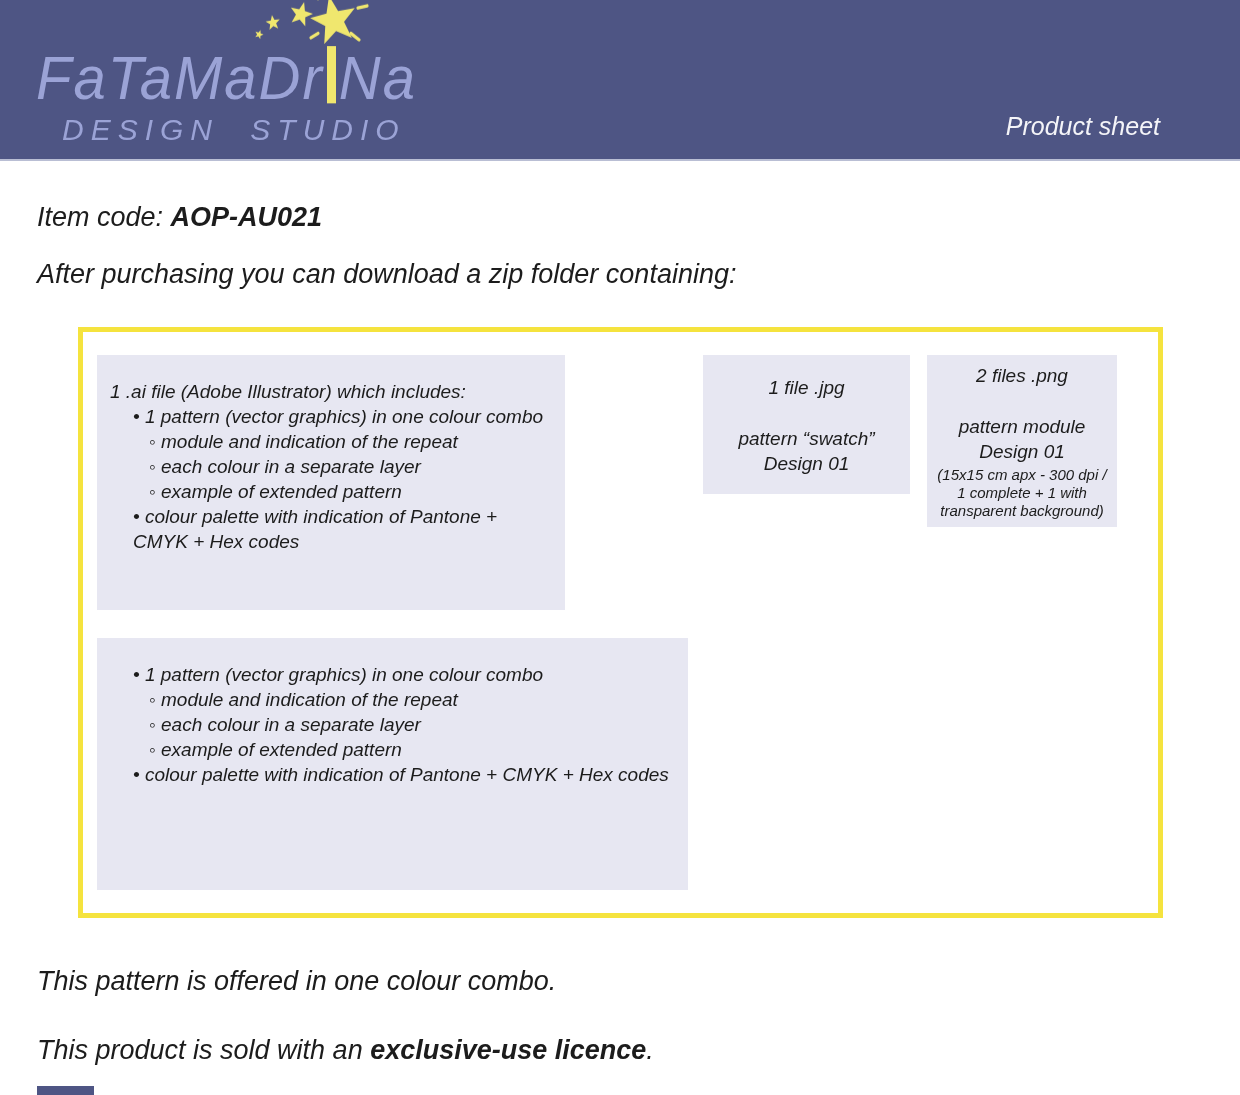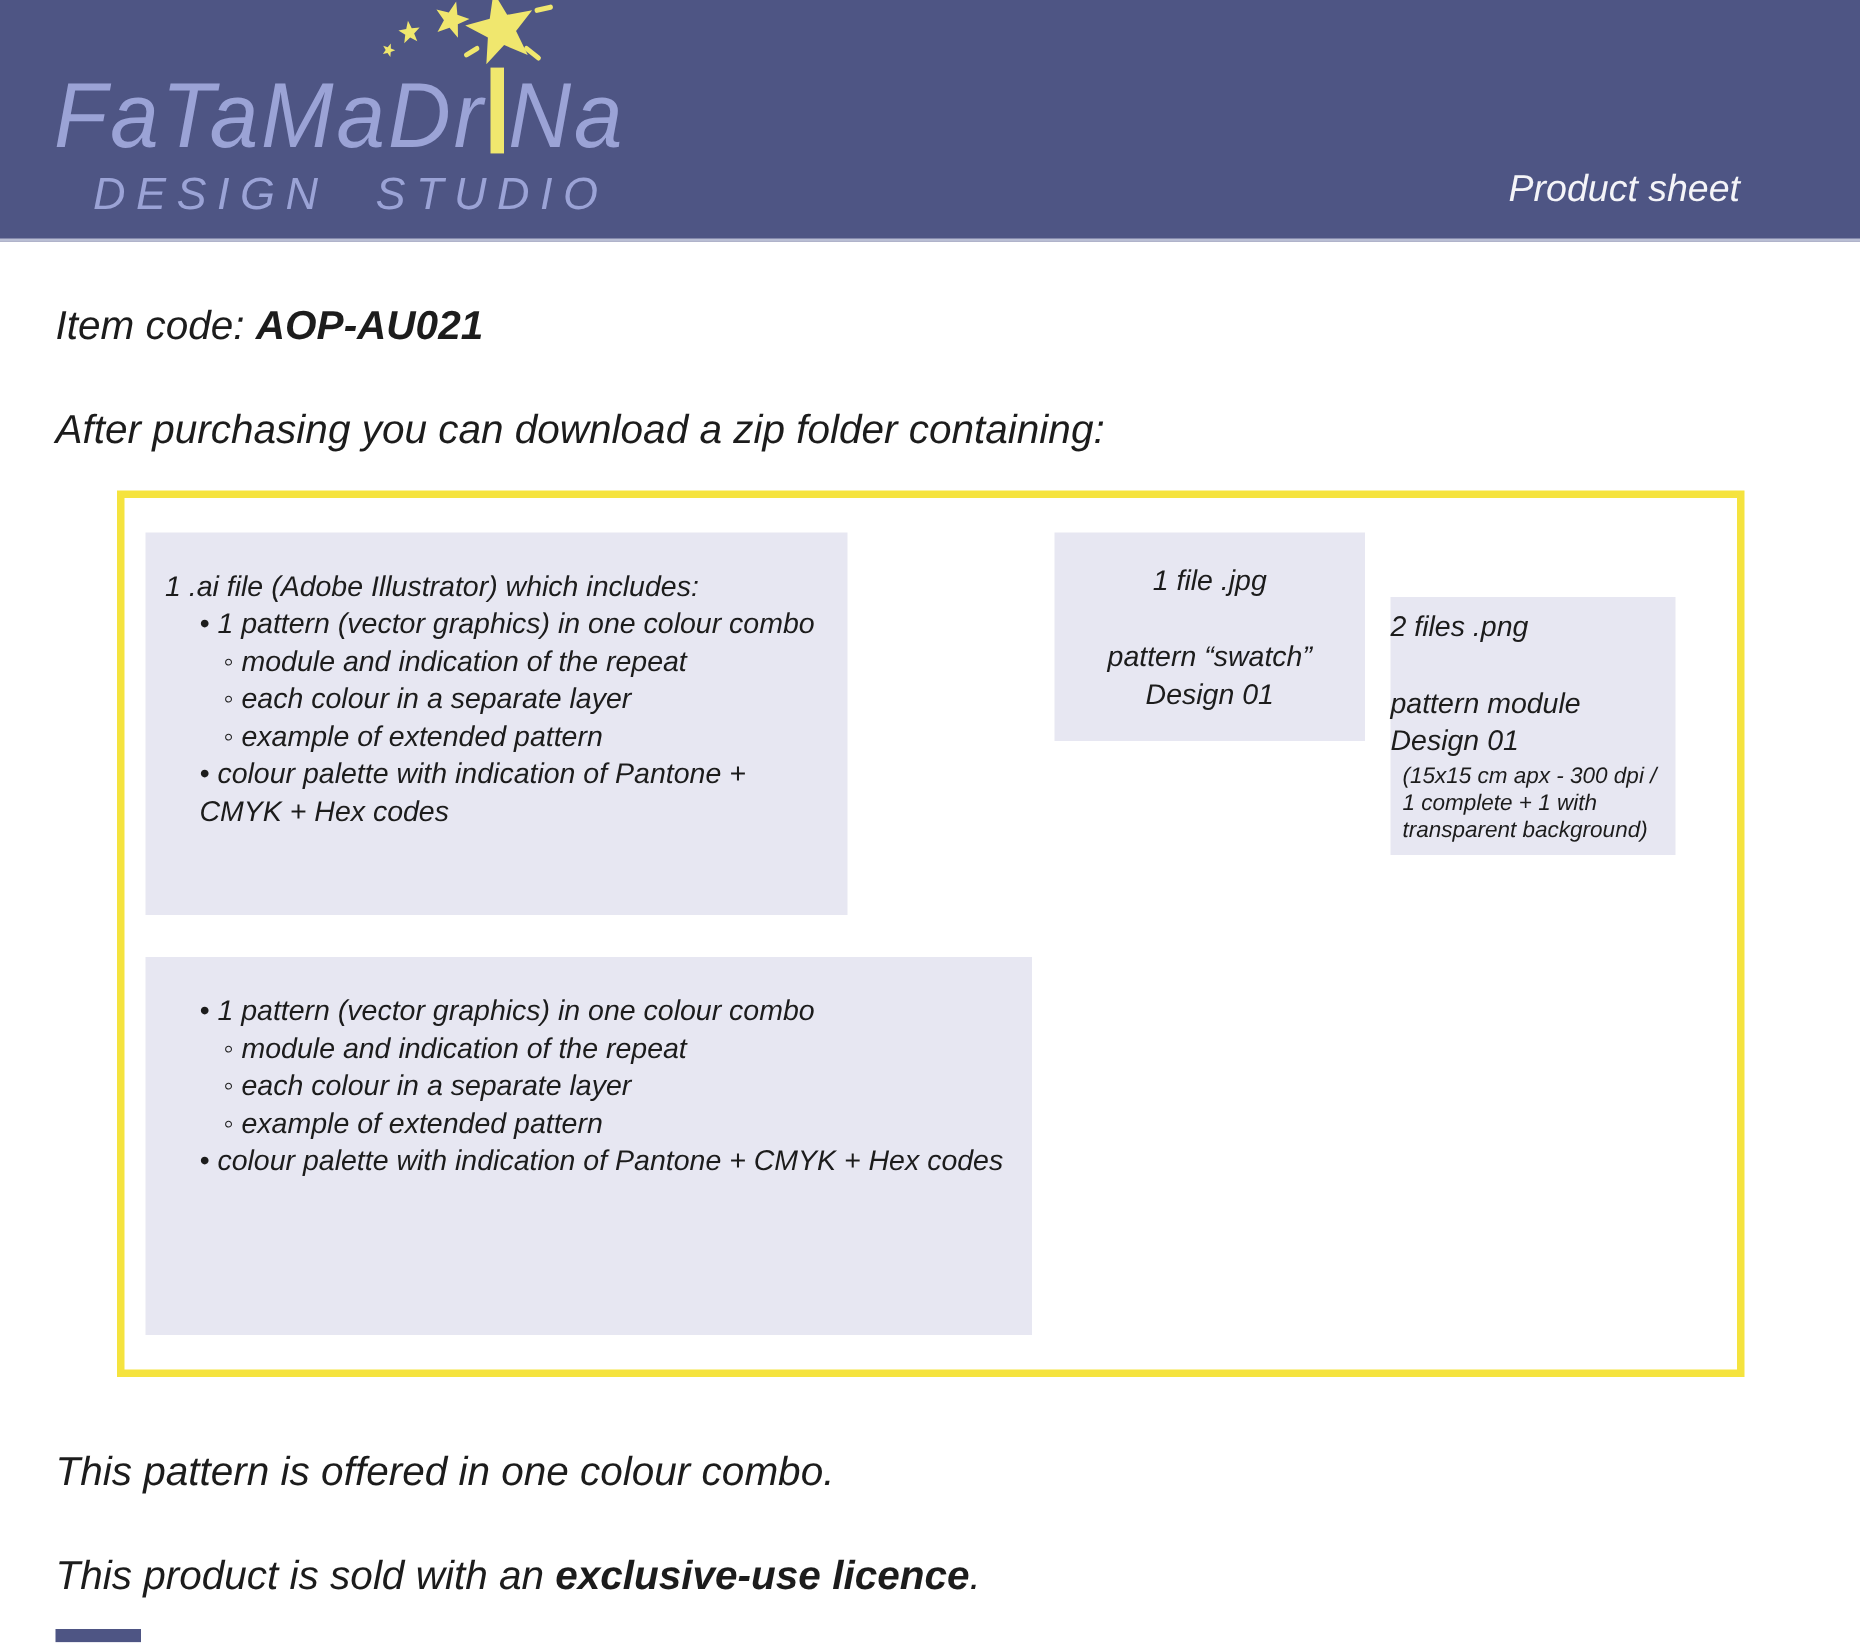--- a/index.html
+++ b/index.html
@@ -54,40 +54,40 @@
   }
   .doc-type {
     position:absolute; right:80px; top:112px;
     color:#f4f4f8;
     font-size:25px;
   }
 
   
   .line { position:absolute; left:37px; font-size:27px; color:#1c1c1c; white-space:nowrap; }
   .line-itemcode { top:202px; }
-  .line-download { top:271px; }
+  .line-download { top:259px; }
   .bold { font-weight:bold; }
 
   
   .yellow-box {
     position:absolute; left:78px; top:327px;
     width:1085px; height:591px;
     border:5px solid #f5e33e;
     background:#ffffff;
   }
   .lav-box {
     position:absolute;
     background:#e7e7f2;
     font-size:19px; line-height:25px;
     color:#1c1c1c;
   }
   .box-ai  { left:14px;  top:23px;  width:468px; height:255px; padding:24px 10px 0 13px; }
   .box-svg { left:14px;  top:306px; width:591px; height:252px; padding:24px 10px 0 13px; }
   .box-jpg { left:620px; top:23px;  width:207px; height:139px; padding-top:20px; text-align:center; }
-  .box-png { left:844px; top:23px;  width:190px; height:172px; padding-top:8px;  text-align:left;margin-top:43px; }
+  .box-png { left:844px; top:23px;  width:190px; height:172px; padding-top:8px;  text-align:center; }
 
   .li1 { margin-left:23px; }
   .li1::before { content:"\2022\00a0"; }
   .li2 { margin-left:39px; }
   .li2::before { content:"\25e6\00a0"; }
 
   .file-title { margin-bottom:26px; }
   .png-detail { font-size:15px; line-height:18px; margin-top:2px; padding:0 8px; }
 
   

